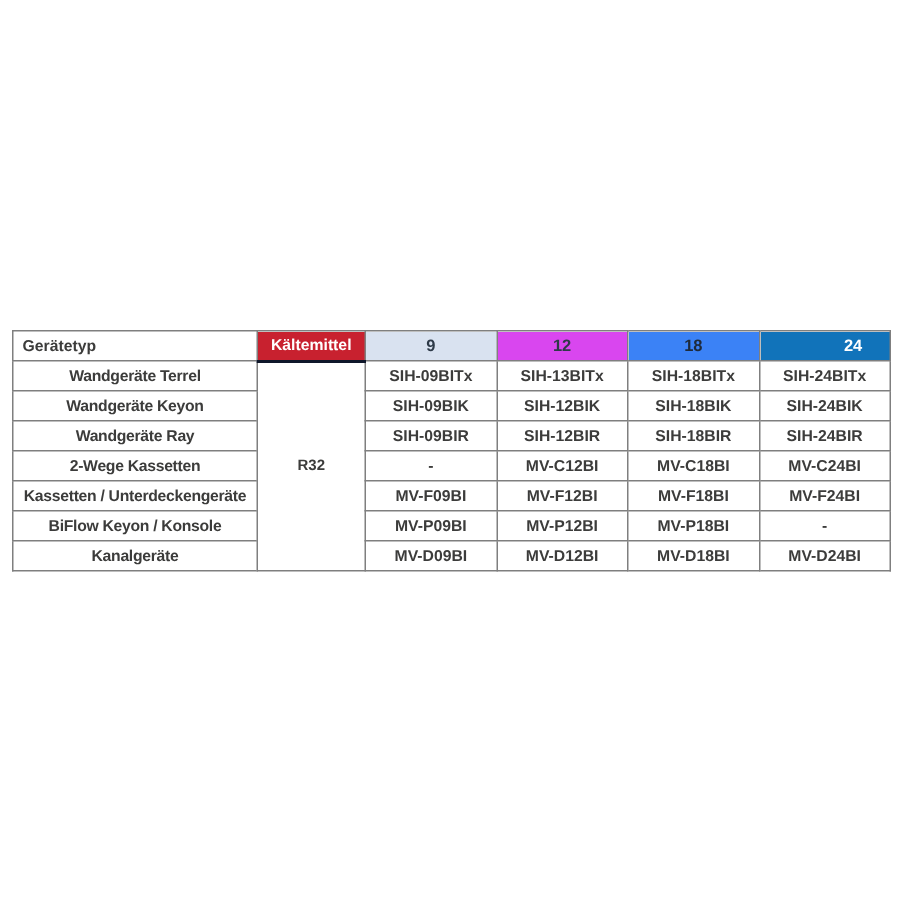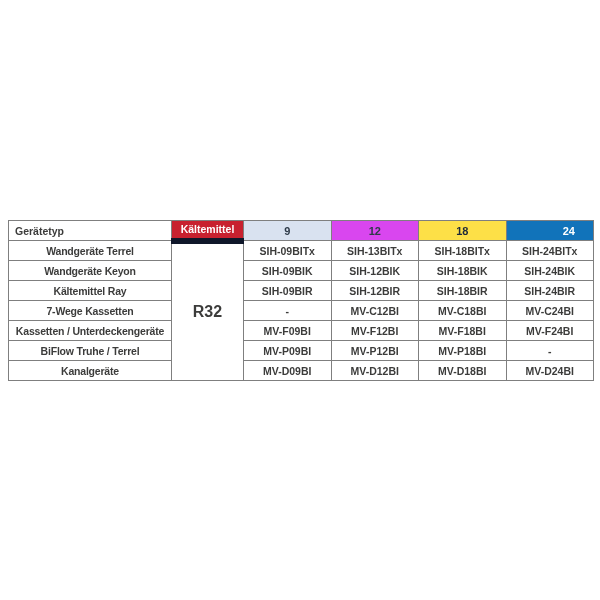--- a/index.html
+++ b/index.html
@@ -43,29 +43,29 @@
   }
   th.hdr-geraetetyp {
     text-align: left;
     padding-left: 6px;
     font-size: 10.5px;
     background: #ffffff;
   }
   th.hdr-refrigerant {
     background: #c8212f;
     color: #ffffff;
-    border-bottom: 6px solid #0f172a;
+    border-bottom: 2px solid #0f172a;
     font-size: 10.5px;
   }
   th.hdr-size { font-size: 11px; }
   th.hdr-size-9  { background: #d9e2f0; color: #2e3a48; }
   th.hdr-size-12 { background: #d946ef; color: #2e3a48; }
-  th.hdr-size-18 { background: #fde047; color: #1e2a3a; }
+  th.hdr-size-18 { background: #3b82f6; color: #1e2a3a; }
   th.hdr-size-24 { background: #1173ba; color: #ffffff; padding-left: 38px; }
-  td.cell-refrigerant { font-size: 16px; margin-top: 18px; }
+  td.cell-refrigerant { font-size: 10px; margin-top: 18px; }
 </style>
 </head>
 <body>
 
 <div class="page">
   <table class="product-table">
     <colgroup>
       <col class="c-label">
         <col class="c-refrig">
       <col class="c-size">
@@ -93,42 +93,42 @@
         <td>SIH-24BITx</td>
       </tr>
       <tr>
         <td class="cell-label">Wandgeräte Keyon</td>
         <td>SIH-09BIK</td>
         <td>SIH-12BIK</td>
         <td>SIH-18BIK</td>
         <td>SIH-24BIK</td>
       </tr>
       <tr>
-        <td class="cell-label">Kältemittel Ray</td>
+        <td class="cell-label">Wandgeräte Ray</td>
         <td>SIH-09BIR</td>
         <td>SIH-12BIR</td>
         <td>SIH-18BIR</td>
         <td>SIH-24BIR</td>
       </tr>
       <tr>
-        <td class="cell-label">7-Wege Kassetten</td>
+        <td class="cell-label">2-Wege Kassetten</td>
         <td>-</td>
         <td>MV-C12BI</td>
         <td>MV-C18BI</td>
         <td>MV-C24BI</td>
       </tr>
       <tr>
         <td class="cell-label">Kassetten / Unterdeckengeräte</td>
         <td>MV-F09BI</td>
         <td>MV-F12BI</td>
         <td>MV-F18BI</td>
         <td>MV-F24BI</td>
       </tr>
       <tr>
-        <td class="cell-label">BiFlow Truhe / Terrel</td>
+        <td class="cell-label">BiFlow Keyon / Konsole</td>
         <td>MV-P09BI</td>
         <td>MV-P12BI</td>
         <td>MV-P18BI</td>
         <td>-</td>
       </tr>
       <tr>
         <td class="cell-label">Kanalgeräte</td>
         <td>MV-D09BI</td>
         <td>MV-D12BI</td>
         <td>MV-D18BI</td>

